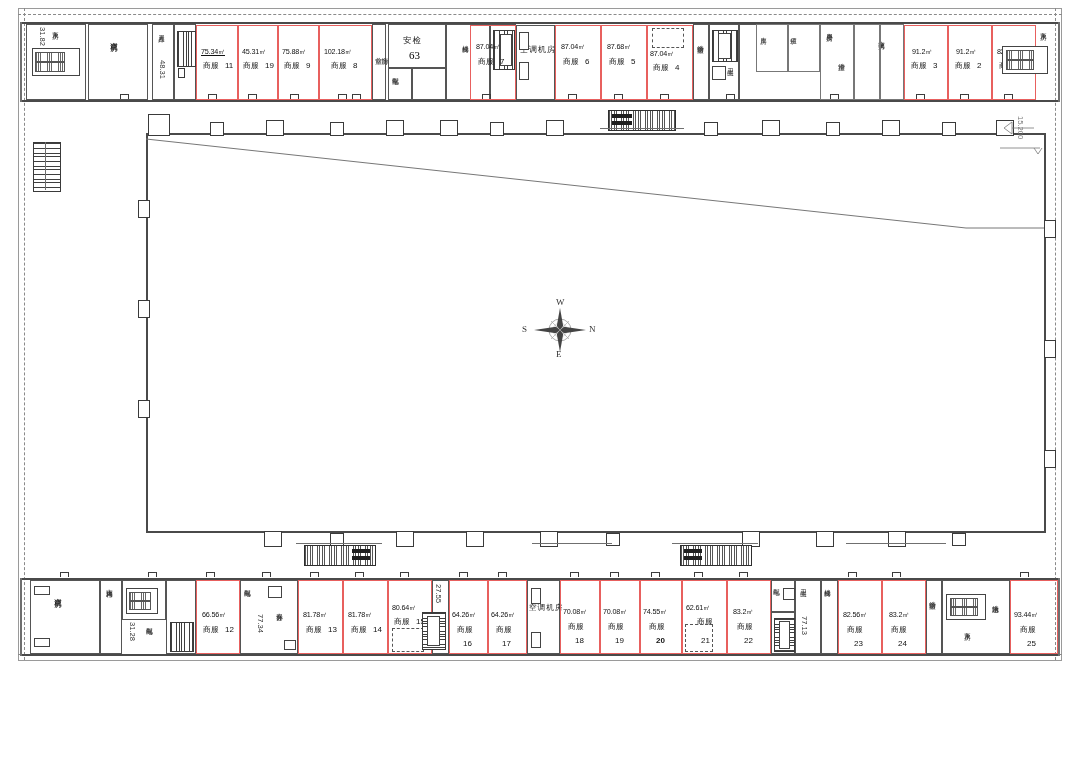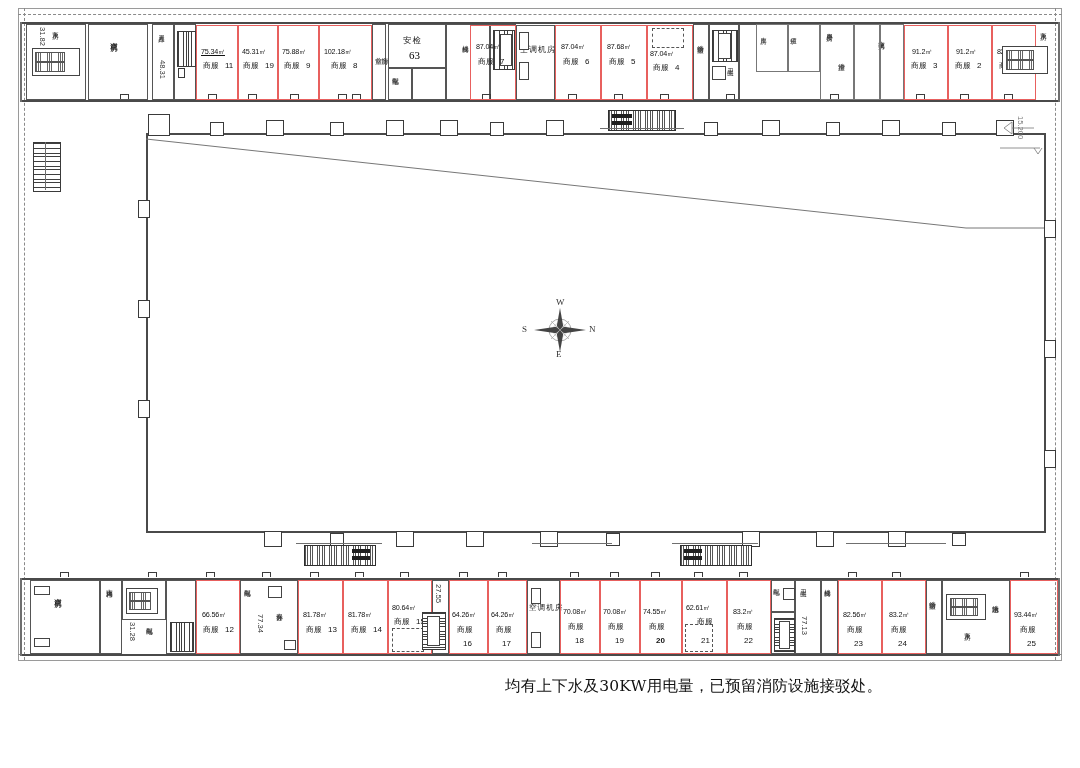--- a/index.html
+++ b/index.html
@@ -488,16 +488,15 @@
   <div class="doorsym" style="left:694px;top:572px;"></div>
   <div class="doorsym" style="left:739px;top:572px;"></div>
   <div class="doorsym" style="left:848px;top:572px;"></div>
   <div class="doorsym" style="left:892px;top:572px;"></div>
   <div class="doorsym" style="left:1020px;top:572px;"></div>
   <div class="doorsym" style="left:60px;top:572px;"></div>
   <div class="doorsym" style="left:148px;top:572px;"></div>
   <div class="doorsym" style="left:262px;top:572px;"></div>
 
   <div id="caption">
-    <div>均有上下水及30KW用电量，已预留消防设施接驳处。</div>
   </div>
 
 </div>
 
 </body></html>

